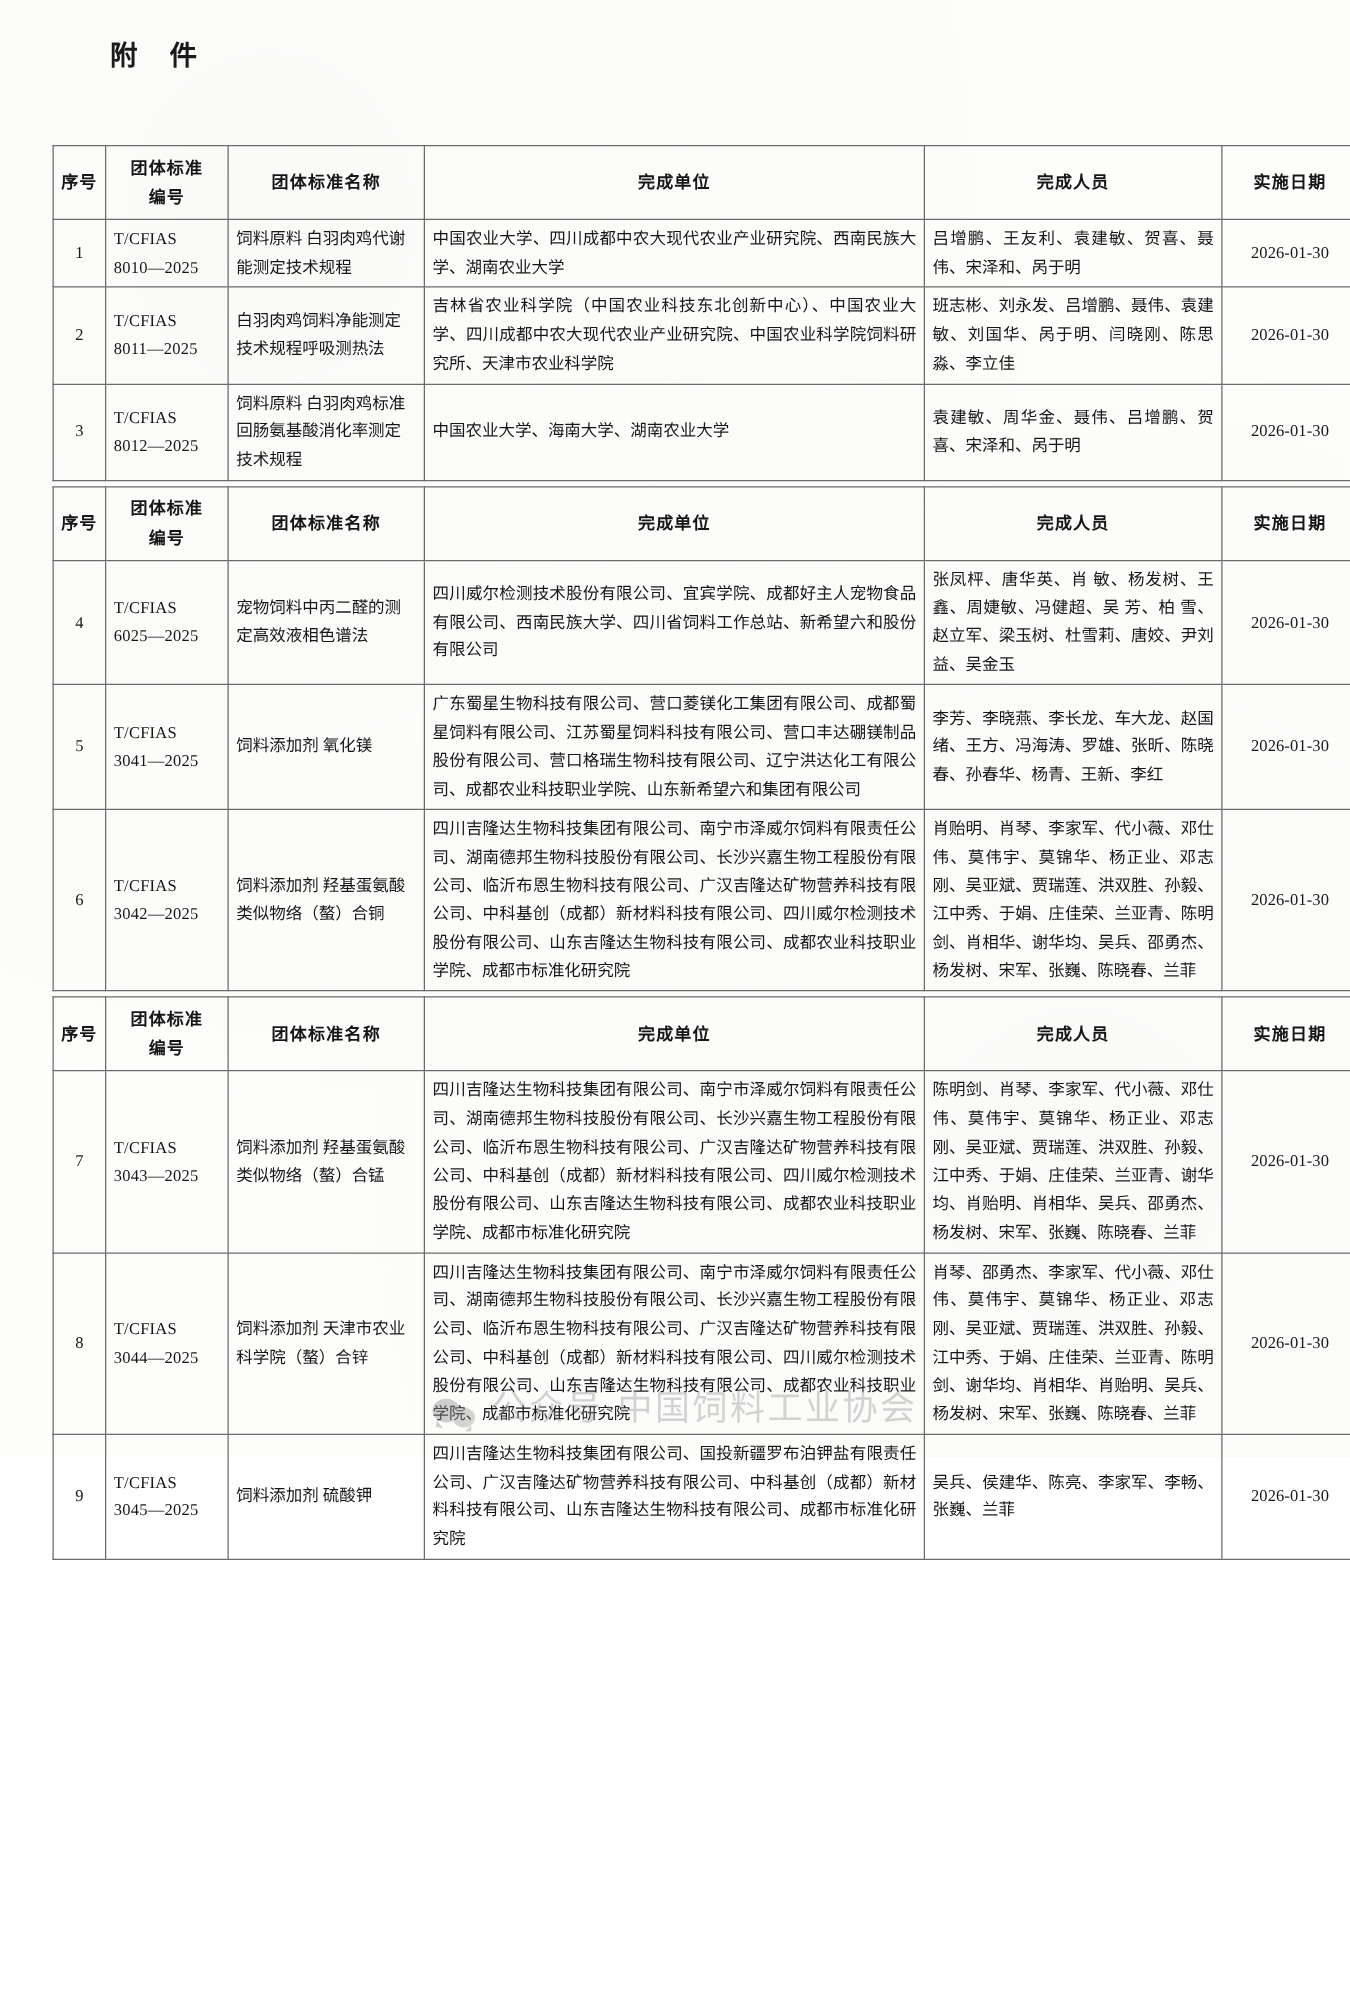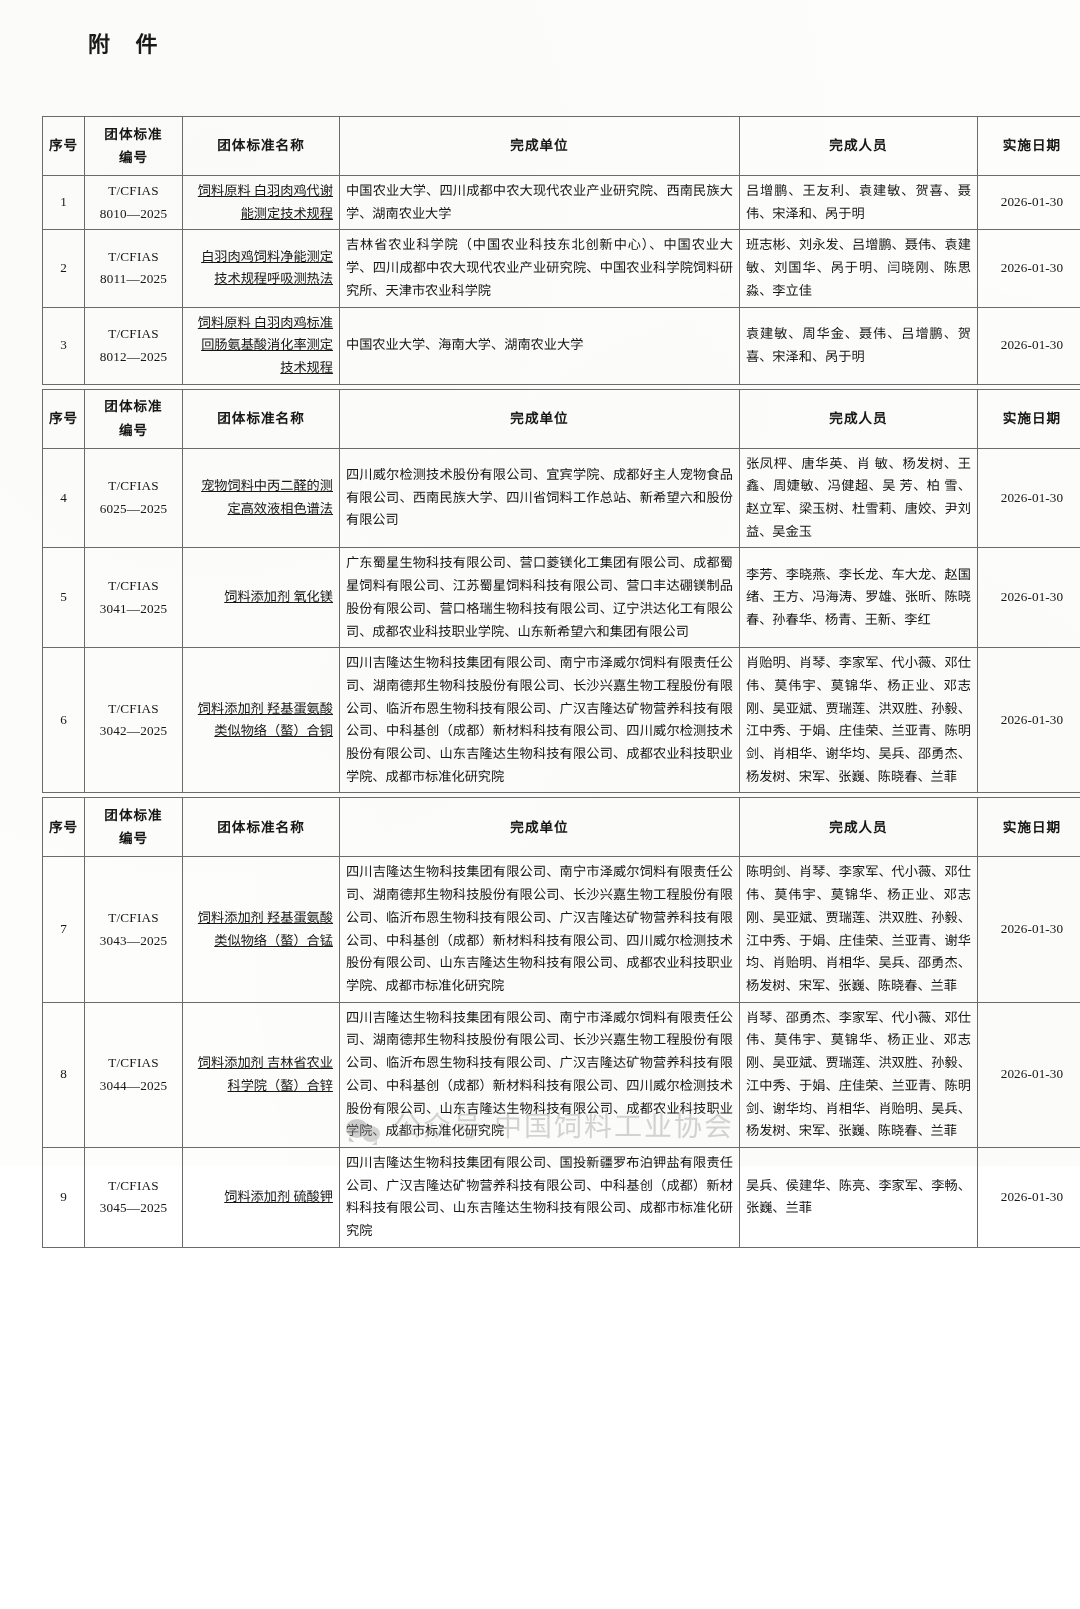--- a/index.html
+++ b/index.html
@@ -97,33 +97,31 @@
   col.c-units { width: 400px; }
   col.c-staff { width: 238px; }
   col.c-date  { width: 109px; }
 
   td.seq {
     text-align: center;
     font-size: 14px;
     font-family: "Liberation Serif", "DejaVu Serif", serif;
   }
   td.code {
-    text-align: center;
     font-size: 13.4px;
     line-height: 1.78;
     letter-spacing: 0.2px;
     font-family: "Liberation Serif", "DejaVu Serif", serif;
   }
   td.sname {
-    text-align: right;
+    text-align: left;
     padding-left: 8px;
     padding-right: 8px;
     font-size: 13.2px;
     line-height: 1.8;
-    text-decoration: underline;
   }
   td.units {
     text-align: justify;
     text-align-last: left;
     padding-left: 10px;
     padding-right: 9px;
     font-size: 13.2px;
     line-height: 1.95;
   }
   td.staff {
@@ -361,21 +359,21 @@
             <td class="units">四川吉隆达生物科技集团有限公司、南宁市泽威尔饲料有限责任公司、湖南德邦生物科技股份有限公司、长沙兴嘉生物工程股份有限公司、临沂布恩生物科技有限公司、广汉吉隆达矿物营养科技有限公司、中科基创（成都）新材料科技有限公司、四川威尔检测技术股份有限公司、山东吉隆达生物科技有限公司、成都农业科技职业学院、成都市标准化研究院</td>
             <td class="staff">陈明剑、肖琴、李家军、代小薇、邓仕伟、莫伟宇、莫锦华、杨正业、邓志刚、吴亚斌、贾瑞莲、洪双胜、孙毅、江中秀、于娟、庄佳荣、兰亚青、谢华均、肖贻明、肖相华、吴兵、邵勇杰、杨发树、宋军、张巍、陈晓春、兰菲</td>
             <td class="date">2026-01-30</td>
           </tr>
           <tr>
             <td class="seq">8</td>
             <td class="code">
               <span class="code-line">T/CFIAS</span>
               <span class="code-line">3044—2025</span>
             </td>
-            <td class="sname">饲料添加剂 吉林省农业科学院（螯）合锌</td>
+            <td class="sname">饲料添加剂 天津市农业科学院（螯）合锌</td>
             <td class="units">四川吉隆达生物科技集团有限公司、南宁市泽威尔饲料有限责任公司、湖南德邦生物科技股份有限公司、长沙兴嘉生物工程股份有限公司、临沂布恩生物科技有限公司、广汉吉隆达矿物营养科技有限公司、中科基创（成都）新材料科技有限公司、四川威尔检测技术股份有限公司、山东吉隆达生物科技有限公司、成都农业科技职业学院、成都市标准化研究院</td>
             <td class="staff">肖琴、邵勇杰、李家军、代小薇、邓仕伟、莫伟宇、莫锦华、杨正业、邓志刚、吴亚斌、贾瑞莲、洪双胜、孙毅、江中秀、于娟、庄佳荣、兰亚青、陈明剑、谢华均、肖相华、肖贻明、吴兵、杨发树、宋军、张巍、陈晓春、兰菲</td>
             <td class="date">2026-01-30</td>
           </tr>
           <tr>
             <td class="seq">9</td>
             <td class="code">
               <span class="code-line">T/CFIAS</span>
               <span class="code-line">3045—2025</span>
             </td>

